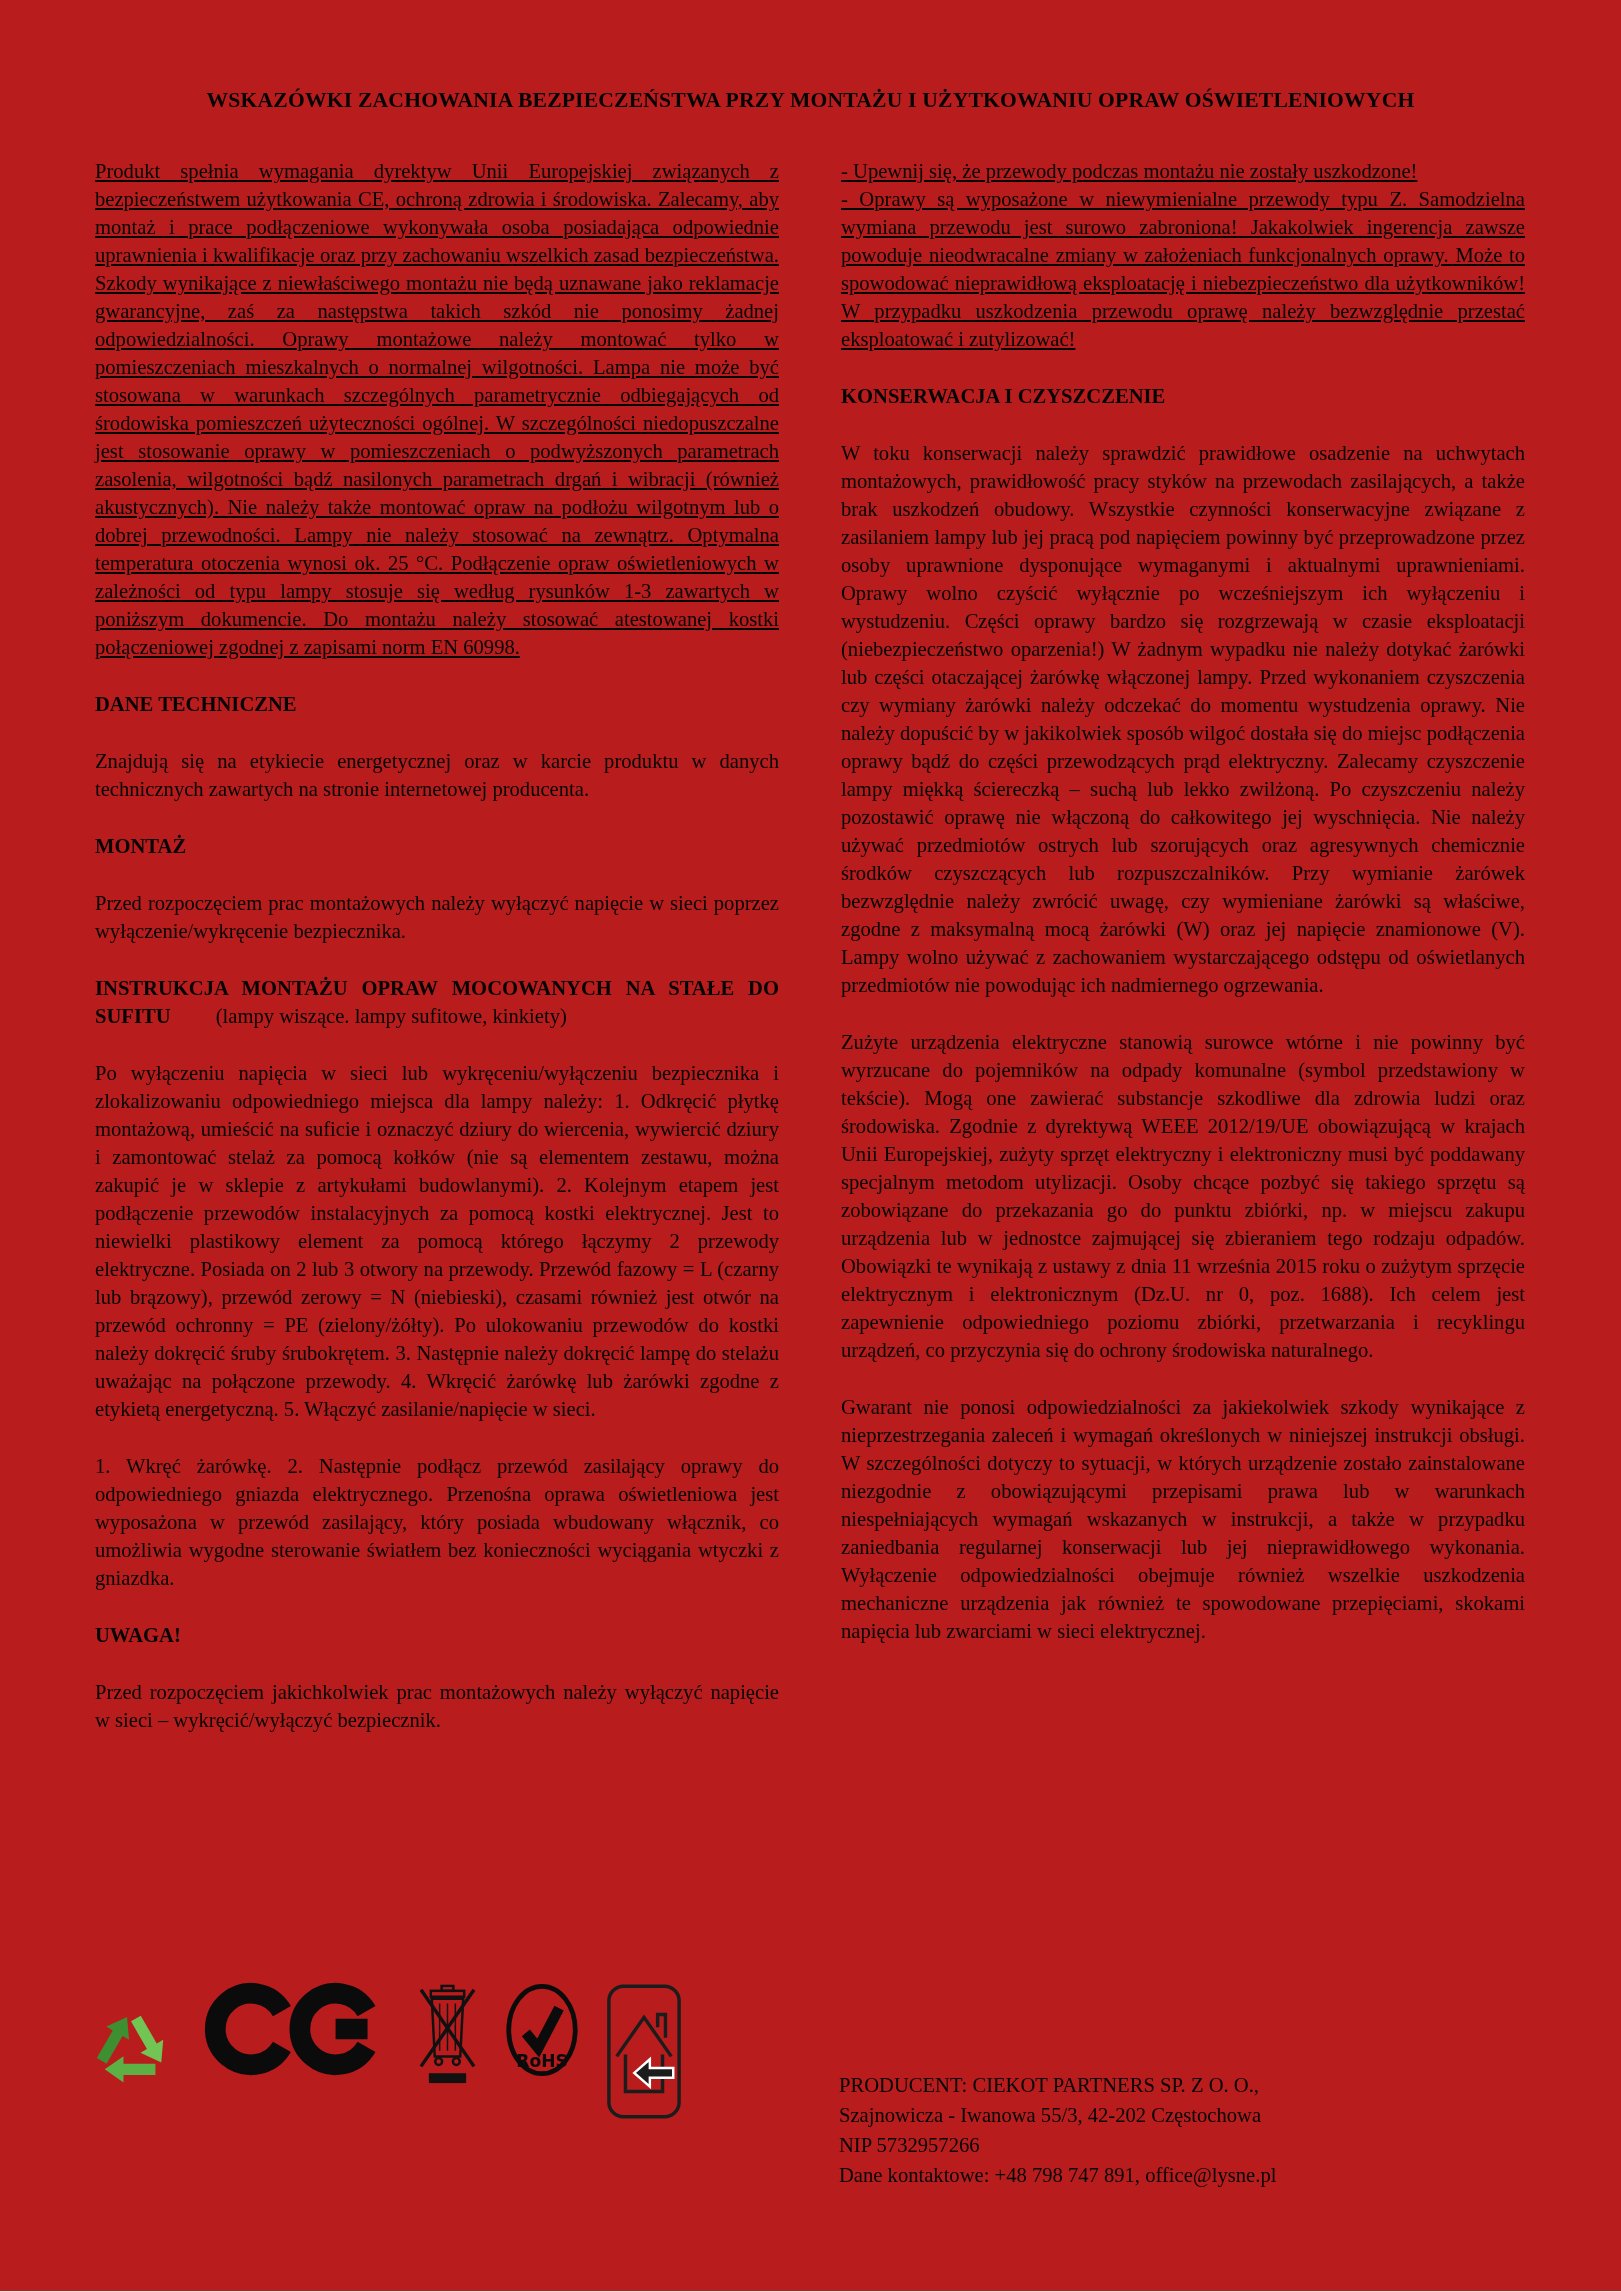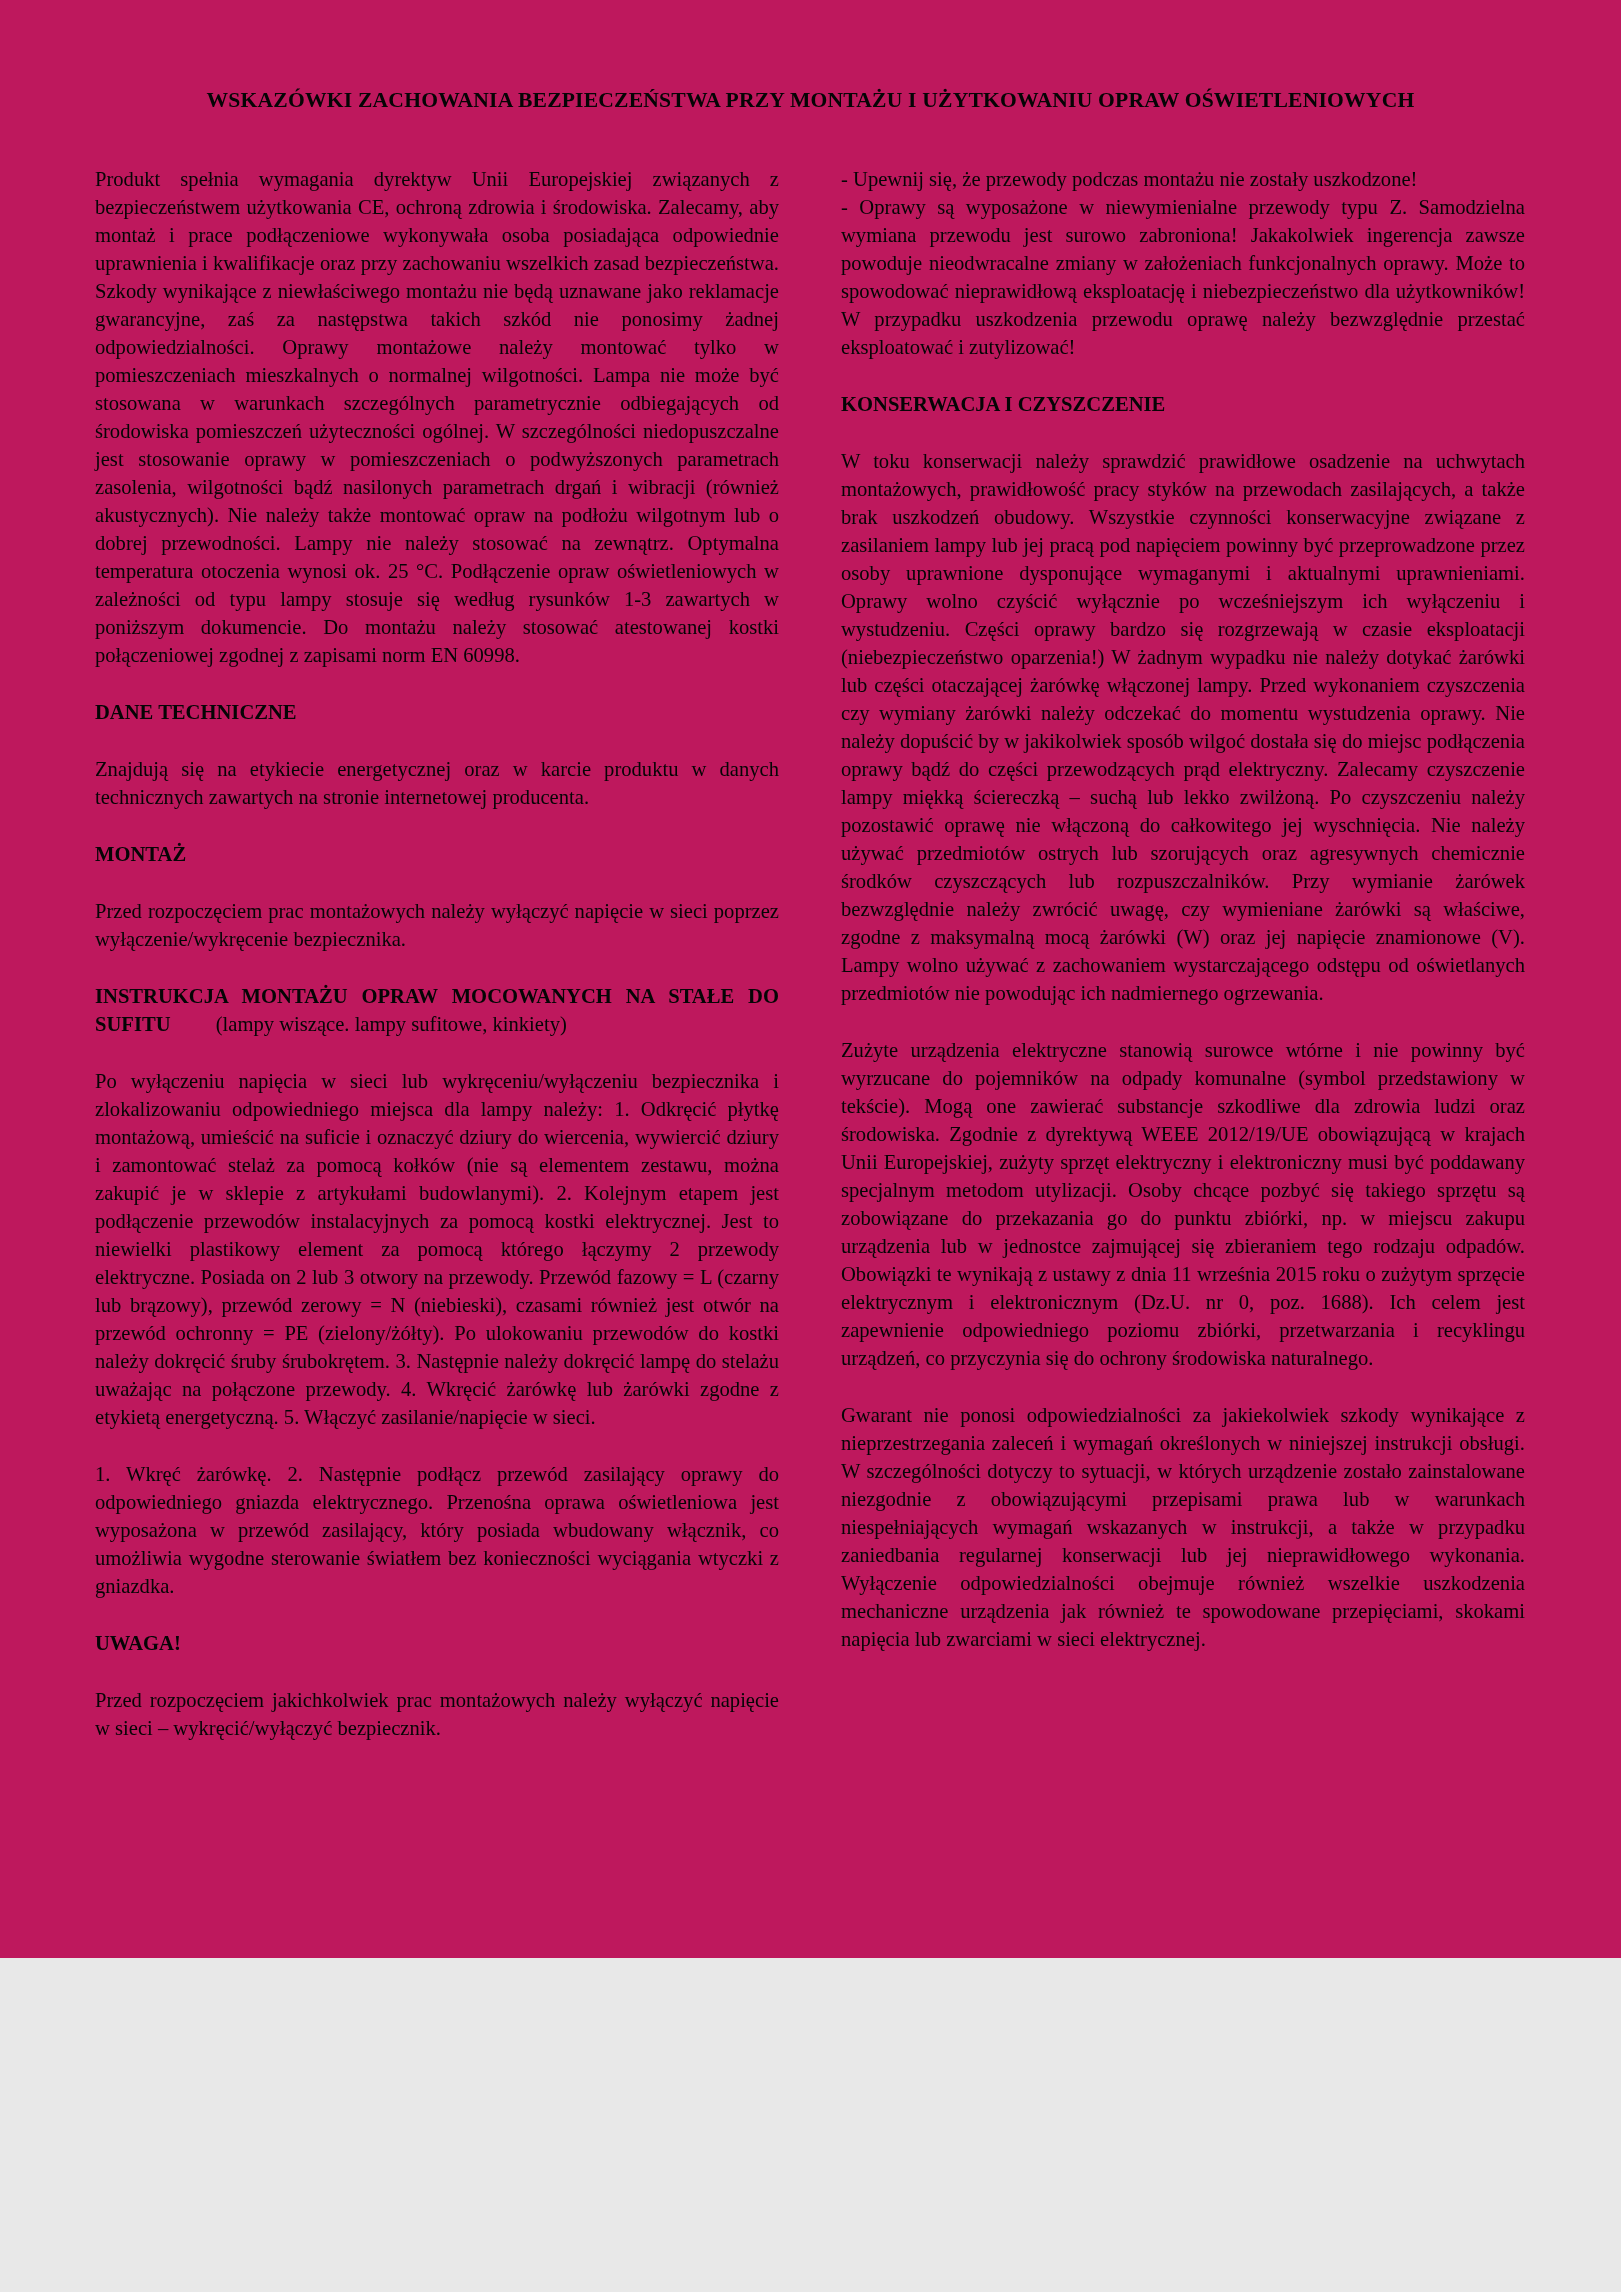--- a/index.html
+++ b/index.html
@@ -1,20 +1,20 @@
 <!DOCTYPE html>
 <html><head>
 <meta charset="utf-8">
 <style>
   html,body{margin:0;padding:0;background:#e8e8e8;}
   .page{
     position:relative;
-    width:1621px;height:1958px;
+    width:1621px;height:2291px;
     margin:0 auto;
-    background:#be185d;
+    background:#b91c1c;
     font-family:"Liberation Serif", serif;
     color:#050505;
     overflow:hidden;
   }
   .doc-title{
     position:absolute;
     top:88px;left:59px;right:59px;
     text-align:center;
     font-weight:bold;
     font-size:21.6px;
@@ -22,21 +22,21 @@
   }
   .cols{
     position:absolute;
     top:149px;left:95px;
     width:1431px;
     display:flex;
     gap:62px;
   }
   .col{width:684px;}
   .block{margin-top:29px;}
-  .block:first-child{margin-top:16px;}
+  .block:first-child{margin-top:8px;text-decoration:underline;}
   p.body{
     margin:0;
     font-size:20.6px;
     line-height:28px;
     text-align:justify;
   }
   p.single{text-align:left;}
   p.heading{
     margin:0;
     font-size:20.6px;

